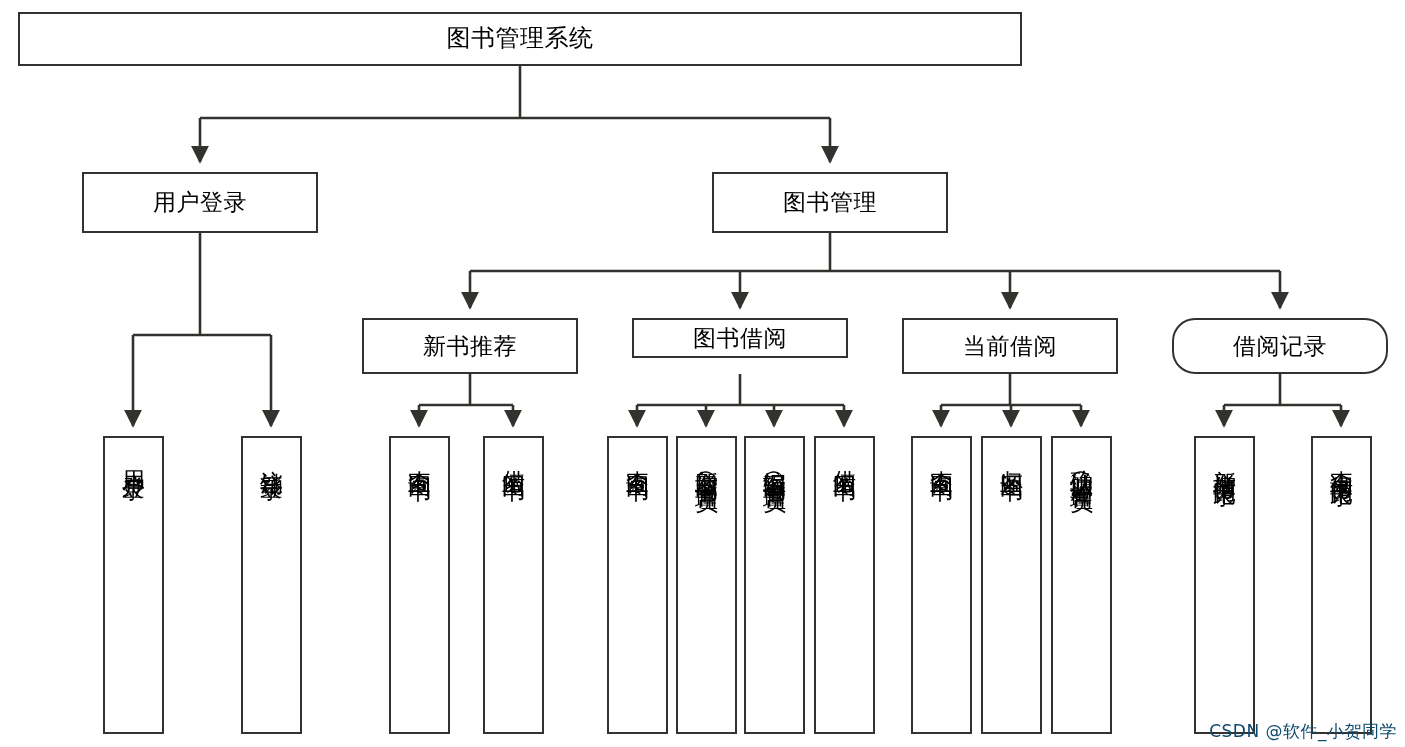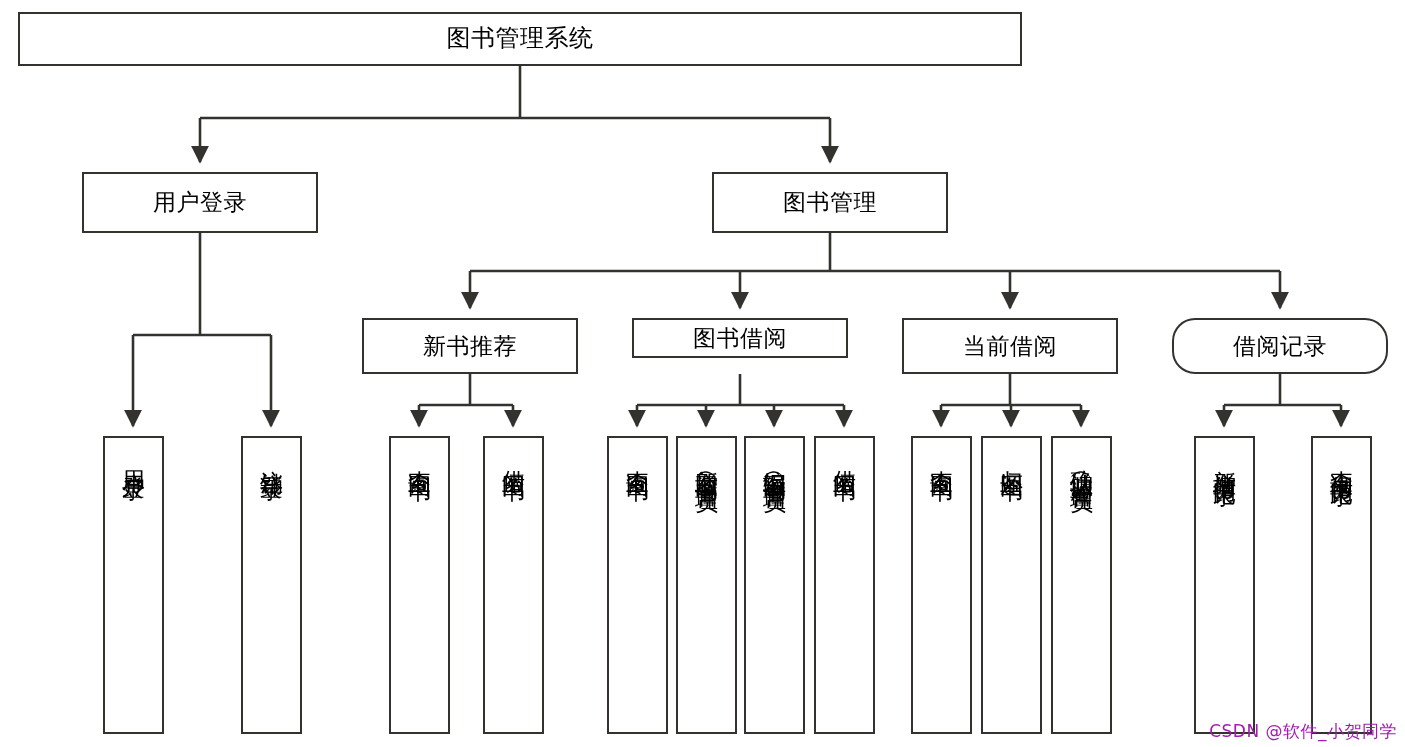--- a/index.html
+++ b/index.html
@@ -53,21 +53,21 @@
     line-height: 1;
   }
   .node.level-0 .node-label { font-size: 24px; }
   .node.level-1 .node-label { font-size: 23px; }
   .node.level-2 .node-label { font-size: 23px; }
   #watermark {
     position: absolute;
     right: 8px;
     bottom: 4px;
     font-size: 17px;
-    color: #a21caf;
+    color: #0c4a6e;
     letter-spacing: 0.5px;
     white-space: nowrap;
     pointer-events: none;
   }
 </style>
 </head>
 <body>
 
 <div id="canvas">
 

